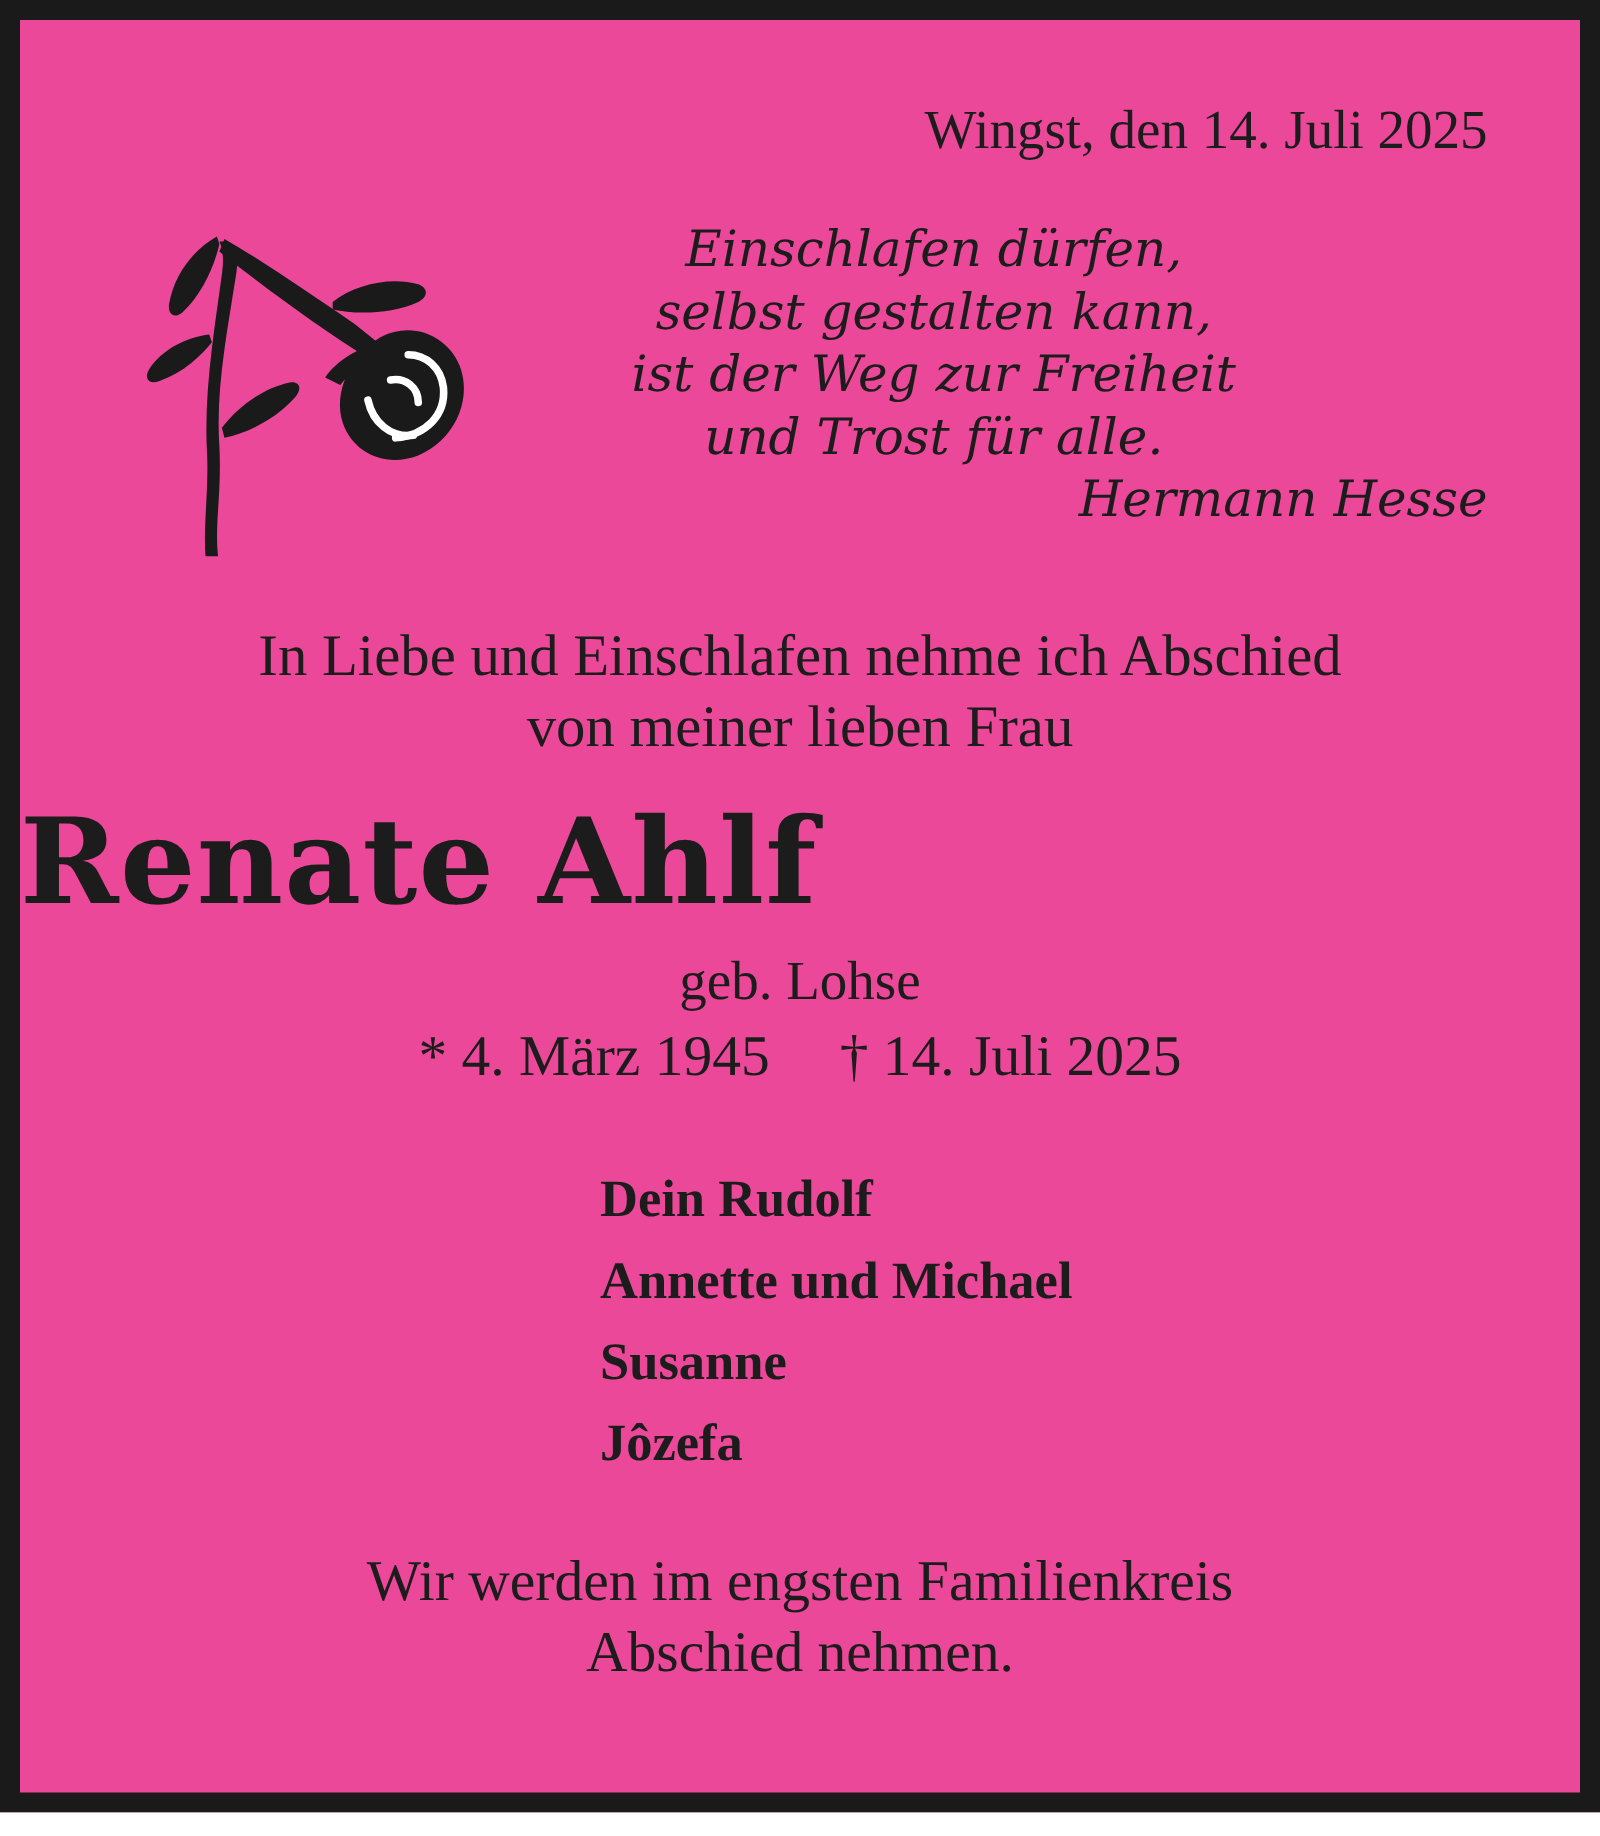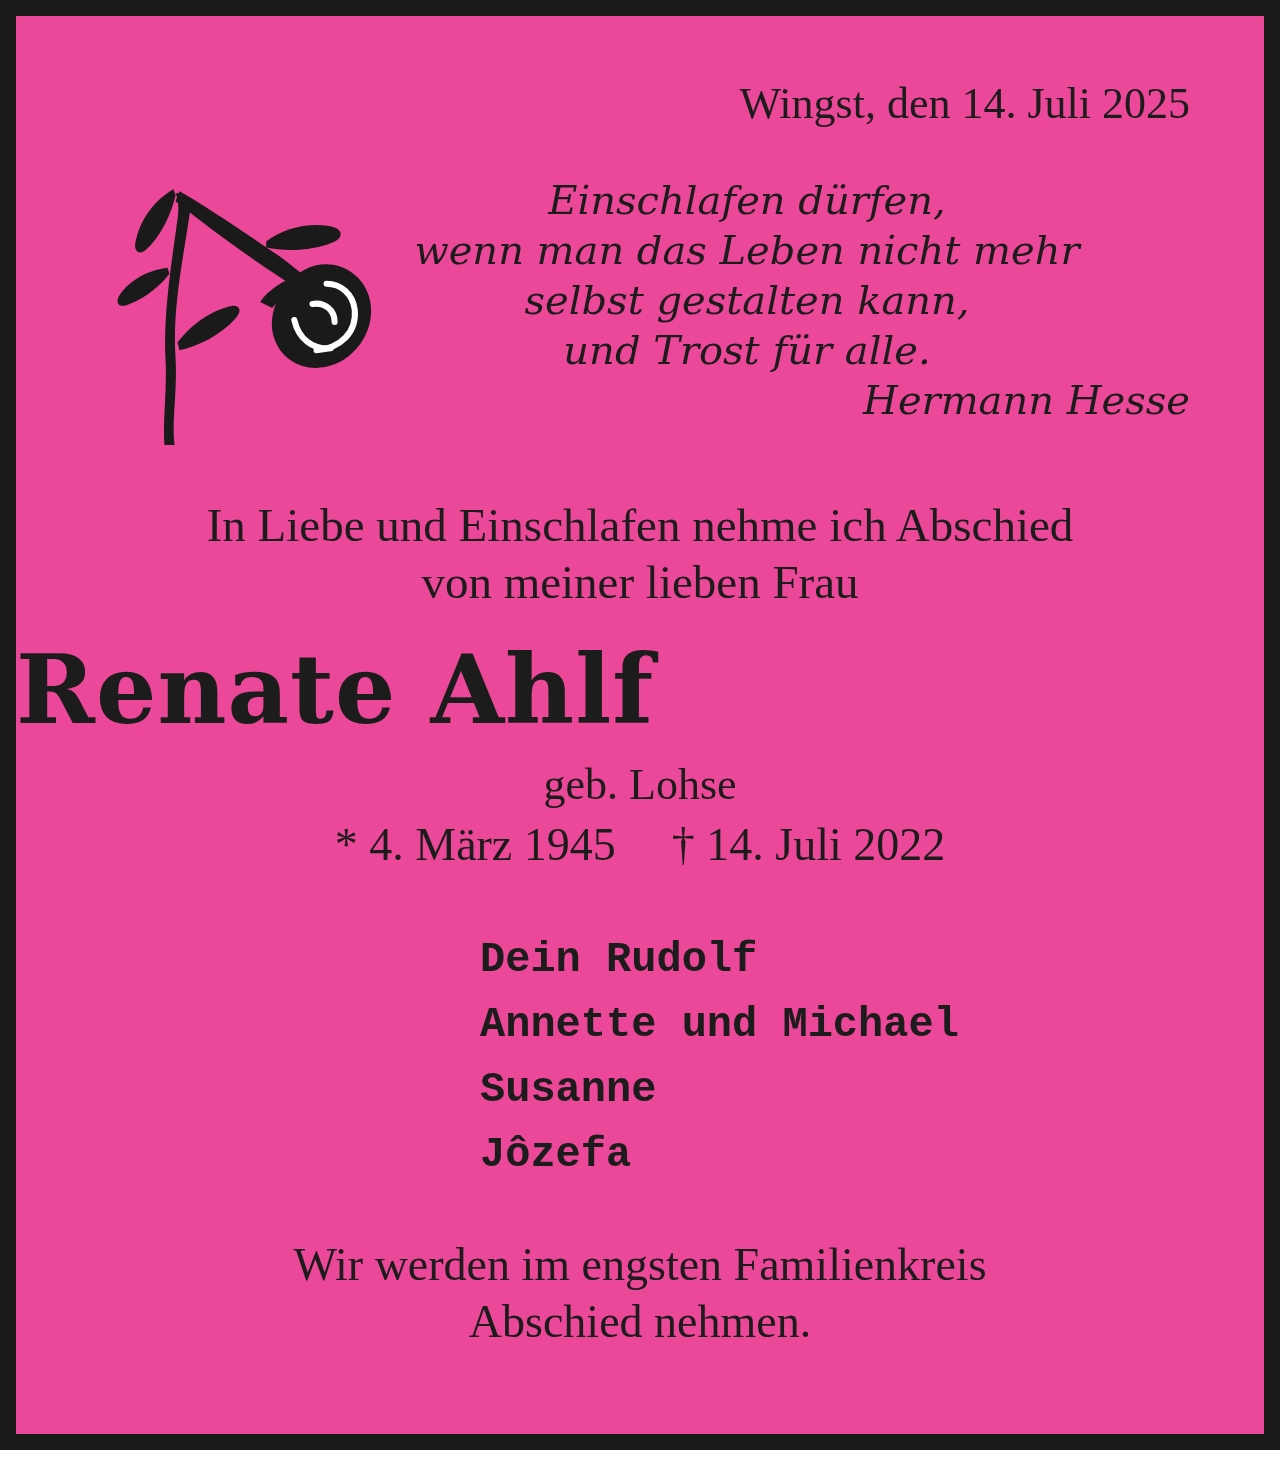--- a/index.html
+++ b/index.html
@@ -67,21 +67,21 @@
     margin-top: 6px;
     text-align: center;
     font-size: 46px;
     line-height: 1.2;
   }
   .dates .birth { margin-right: 56px; }
   .family {
     margin-top: 56px;
     margin-left: 464px;
     width: fit-content;
-    font-family: Liberation Mono, monospace;
+    font-family: Liberation Serif, serif;
     font-weight: bold;
     font-size: 42px;
     line-height: 65px;
   }
   .closing {
     margin-top: 48px;
     text-align: center;
     font-size: 46px;
     line-height: 57px;
   }
@@ -117,38 +117,38 @@
 
       <g fill="none" stroke="#ffffff" stroke-width="6" stroke-linecap="round">
         <path d="M200,178 C224,176 240,160 238,138 C236,122 224,112 210,112"></path>
         <path d="M178,148 C182,166 196,178 214,176"></path>
         <path d="M196,132 C208,130 218,138 218,150"></path>
       </g>
     </svg>
 
     <div class="quote">
       <div class="quote-line">Einschlafen dürfen,</div>
-      <div class="quote-line">wenn man das Leben nicht mehr</div>
       <div class="quote-line">selbst gestalten kann,</div>
+      <div class="quote-line">ist der Weg zur Freiheit</div>
       <div class="quote-line">und Trost für alle.</div>
       <div class="quote-attribution">Hermann Hesse</div>
     </div>
   </div>
 
   <div class="intro">
     <div>In Liebe und Einschlafen nehme ich Abschied</div>
     <div>von meiner lieben Frau</div>
   </div>
 
   <h1 class="name">Renate Ahlf</h1>
 
   <div class="maiden">geb. Lohse</div>
 
   <div class="dates">
-    <span class="birth">* 4. März 1945</span><span class="death">† 14. Juli 2022</span>
+    <span class="birth">* 4. März 1945</span><span class="death">† 14. Juli 2025</span>
   </div>
 
   <div class="family">
     <div class="mourner">Dein Rudolf</div>
     <div class="mourner">Annette und Michael</div>
     <div class="mourner">Susanne</div>
     <div class="mourner">Jôzefa</div>
   </div>
 
   <div class="closing">

